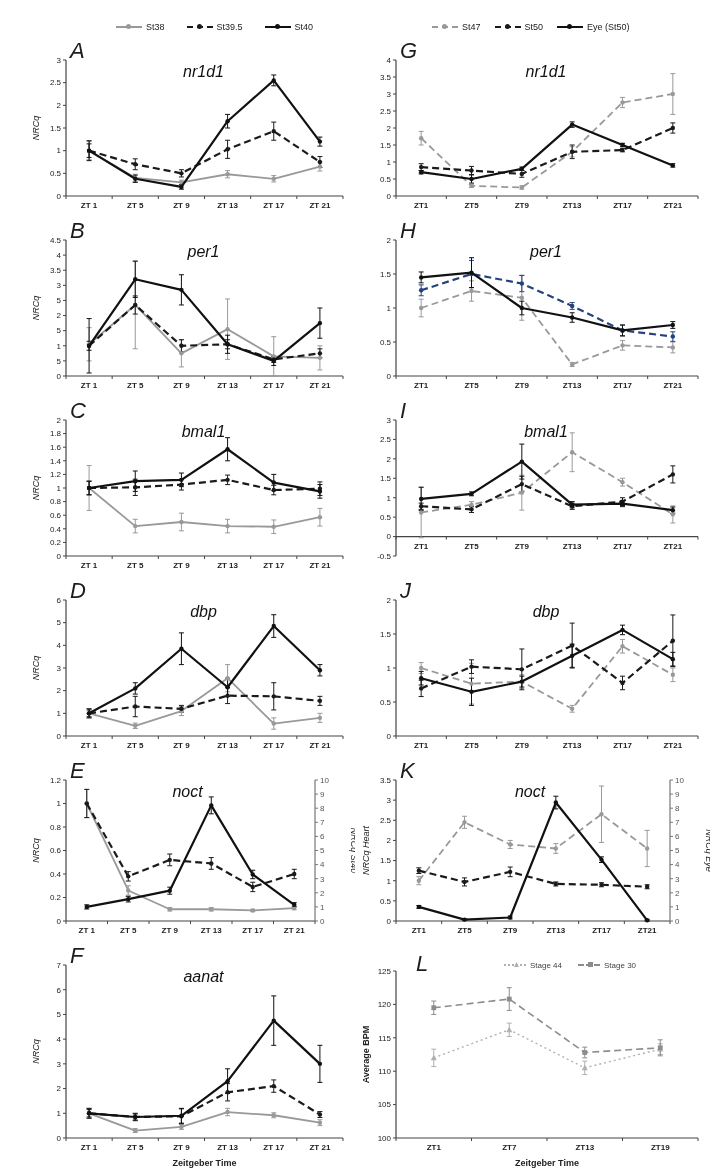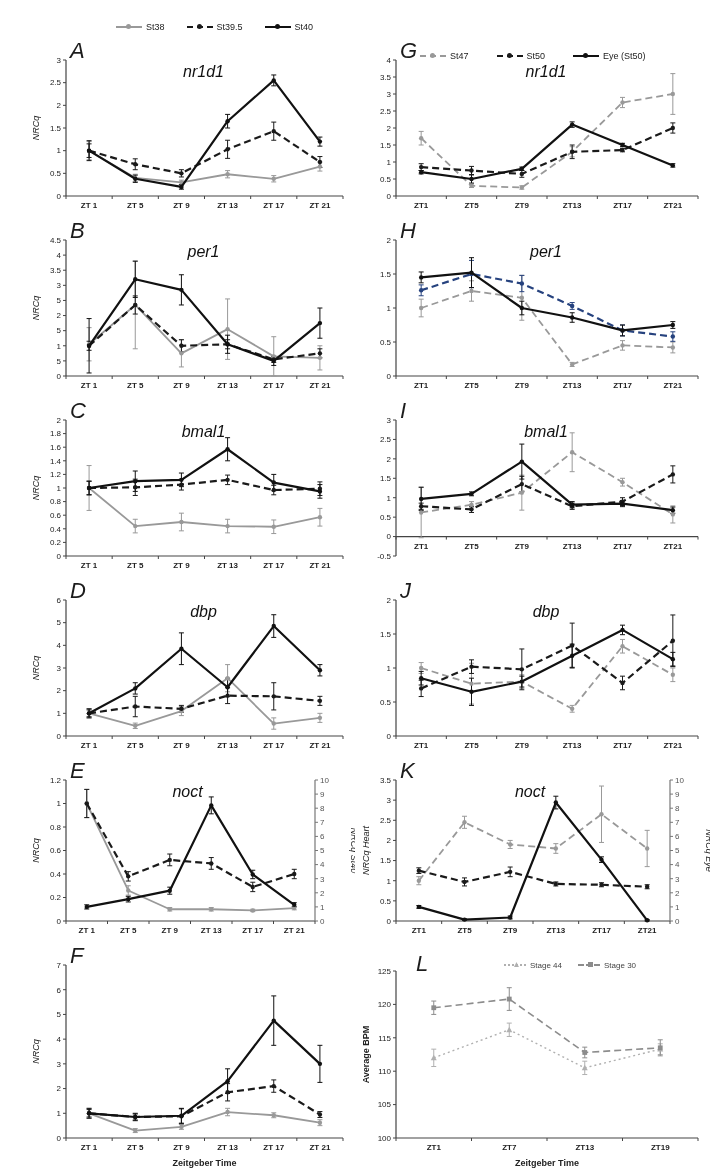--- a/index.html
+++ b/index.html
@@ -41,21 +41,21 @@
     <span>St39.5</span>
   </span>
   <span class="li">
     <span class="sw">
         <span class="sw-line" style="border-top: 2px solid rgb(17, 17, 17);"></span>
         <span class="sw-dot" style="background: rgb(17, 17, 17); border-radius: 50%;"></span>
       </span>
     <span>St40</span>
   </span>
 </div>
-<div class="top-legend" id="legend-right" style="left:420px;gap:28px;margin-top:29px;">
+<div class="top-legend" id="legend-right" style="left:432px;gap:14px;">
   <span class="li">
     <span class="sw">
         <span class="sw-line" style="border-top: 2px dashed rgb(153, 153, 153);"></span>
         <span class="sw-dot" style="background: rgb(153, 153, 153); border-radius: 50%;"></span>
       </span>
     <span>St47</span>
   </span>
   <span class="li">
     <span class="sw">
         <span class="sw-line" style="border-top: 2px dashed rgb(26, 26, 26);"></span>
@@ -1235,20 +1235,21 @@
         <circle cx="150.16666666666669" cy="157.475" r="2.2" fill="#111111"></circle>
         <circle cx="195.83333333333334" cy="42.55999999999999" r="2.2" fill="#111111"></circle>
         <circle cx="241.5" cy="99.665" r="2.2" fill="#111111"></circle>
         <circle cx="287.16666666666663" cy="160.295" r="2.2" fill="#111111"></circle>
         <text x="9" y="90.5" text-anchor="middle" font-size="9" fill="#222" font-style="italic" transform="rotate(-90 9 90.5)">NRCq Heart</text>
         <text x="346" y="90.5" text-anchor="middle" font-size="9" fill="#222" font-style="italic" transform="rotate(90 346 90.5)">NRCq Eye</text>
       </svg></div>
 </div>
 <div class="panel" style="left:30px;top:945px;width:325px;height:225px;">
   <span class="pletter">F</span>
+  <span class="ptitle">aanat</span>
   <div class="chart"><svg width="325" height="225">
         <line x1="36" y1="20" x2="36" y2="193" stroke="#444" stroke-width="1.2"></line>
         <line x1="36" y1="193" x2="313" y2="193" stroke="#444" stroke-width="1.2"></line>
         <line x1="33" y1="193" x2="36" y2="193" stroke="#444" stroke-width="1"></line>
         <text x="31" y="195.8" text-anchor="end" font-size="8" fill="#222">0</text>
         <line x1="33" y1="168.28571428571428" x2="36" y2="168.28571428571428" stroke="#444" stroke-width="1"></line>
         <text x="31" y="171.0857142857143" text-anchor="end" font-size="8" fill="#222">1</text>
         <line x1="33" y1="143.57142857142858" x2="36" y2="143.57142857142858" stroke="#444" stroke-width="1"></line>
         <text x="31" y="146.3714285714286" text-anchor="end" font-size="8" fill="#222">2</text>
         <line x1="33" y1="118.85714285714286" x2="36" y2="118.85714285714286" stroke="#444" stroke-width="1"></line>

